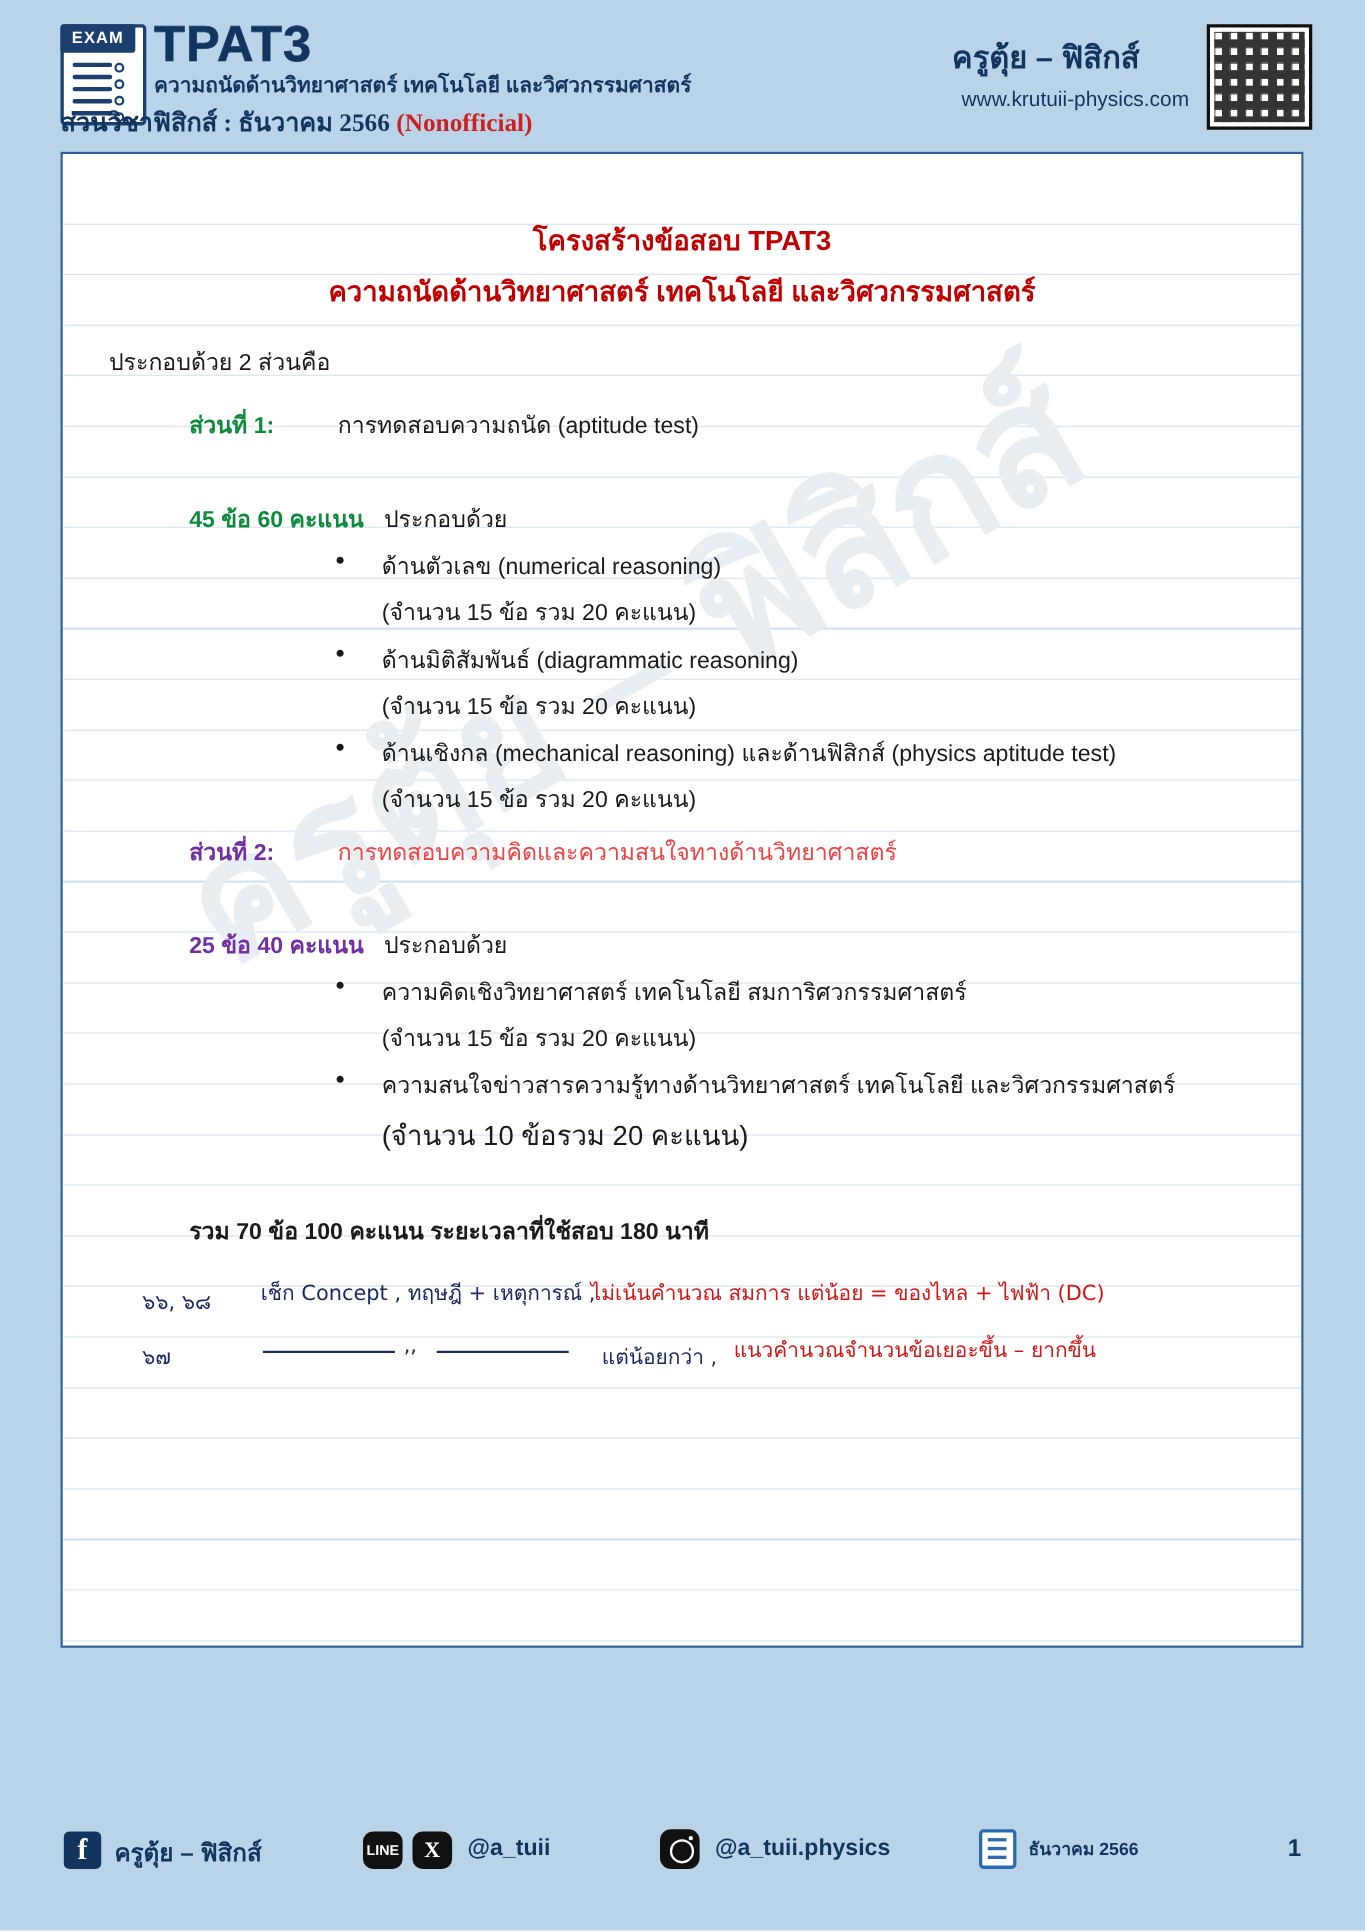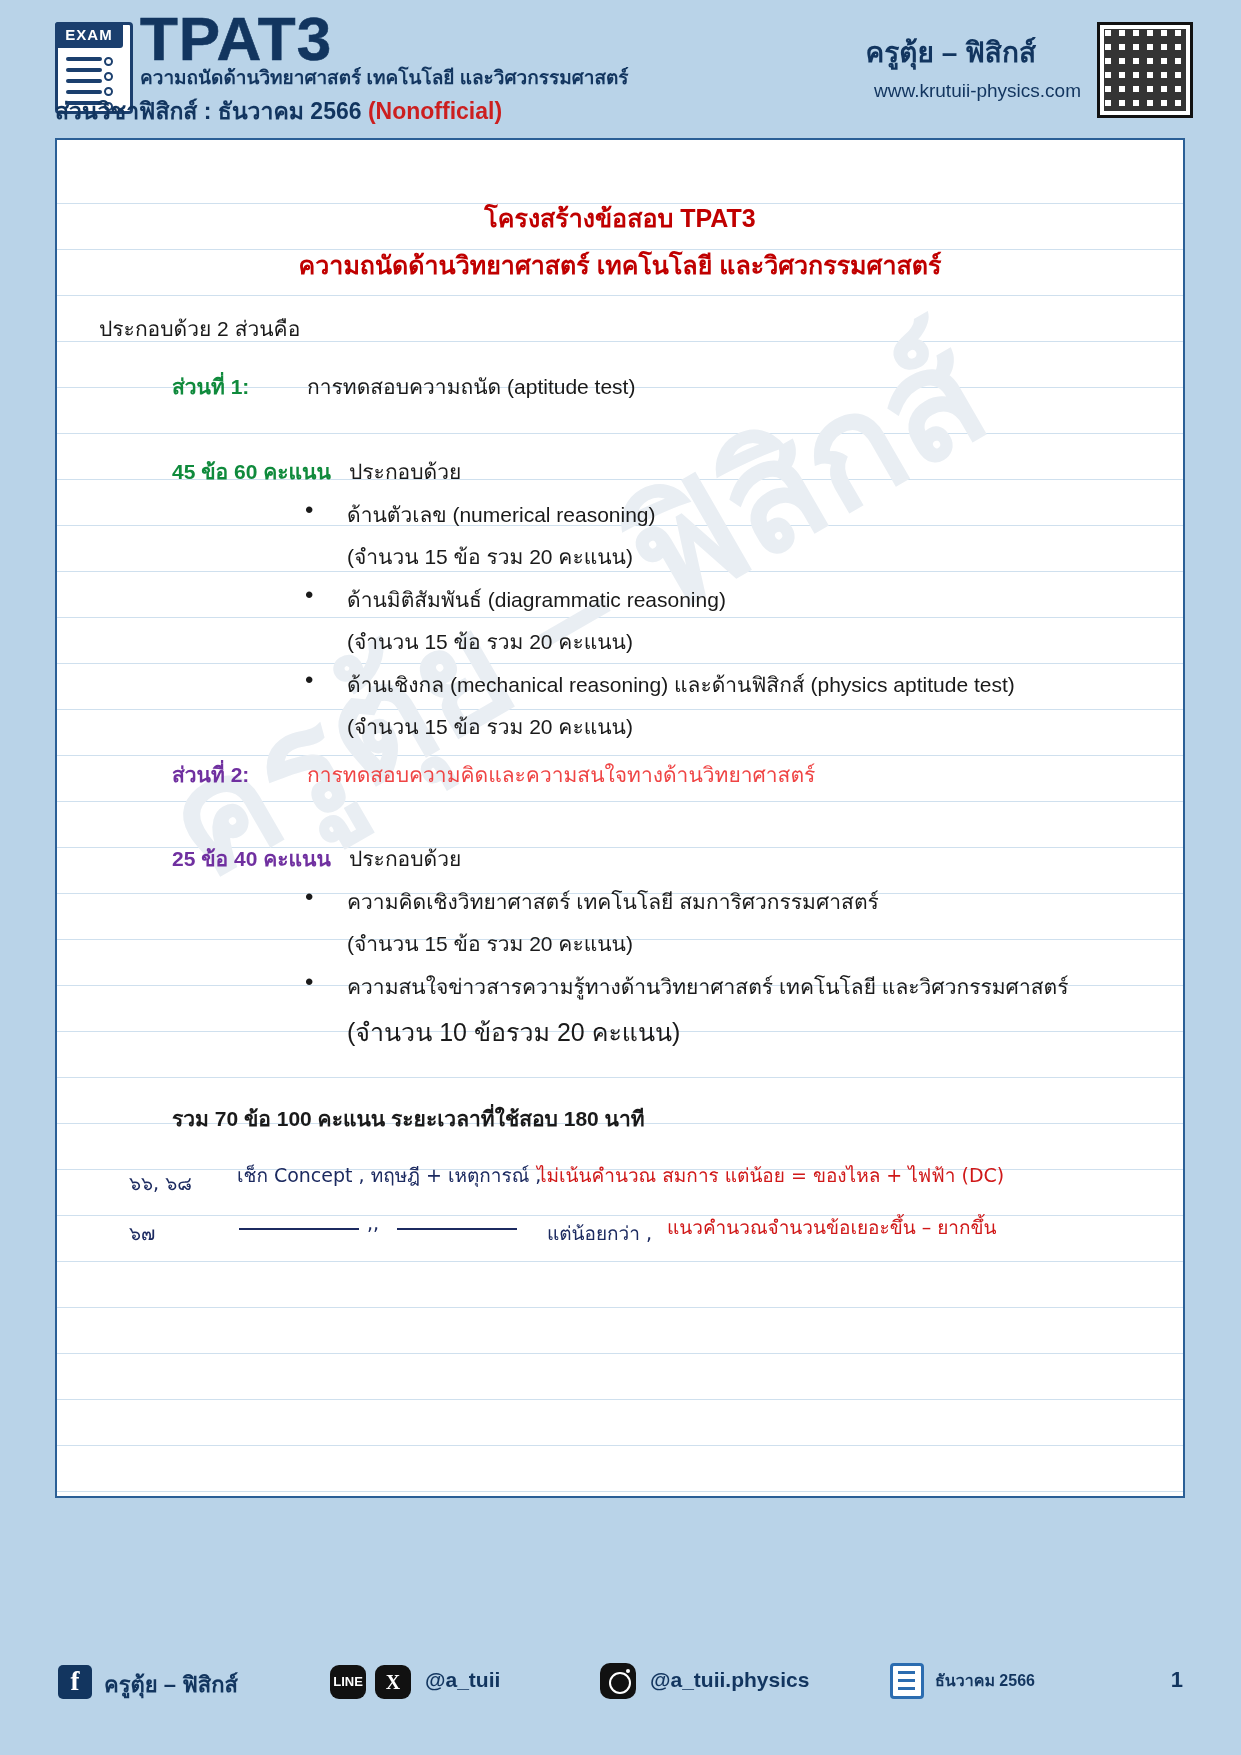--- a/index.html
+++ b/index.html
@@ -35,31 +35,31 @@
   }
   .exam-badge .dots {
     position:absolute; right:8px; top:32px; width:22px; height:52px;
   }
   .exam-badge .dots i {
     display:block; width:9px; height:9px; border:2px solid #1b3f6e;
     border-radius:50%; margin-bottom:6px; margin-left:4px;
   }
   .tpat3-title {
     position:absolute; left:140px; top:16px;
-    font-size:62px; font-weight:bold; color:#12355f;
+    font-size:46px; font-weight:bold; color:#12355f;
     letter-spacing:1px; line-height:46px;
     -webkit-text-stroke:0.6px #12355f;
   }
   .tpat3-sub {
     position:absolute; left:140px; top:62px;
     font-size:19px; font-weight:bold; color:#12355f; letter-spacing:0px;
   }
   .tpat3-sub2 {
     position:absolute; left:55px; top:93px;
-    font-size:23px; font-weight:bold; color:#12355f;
+    font-size:23px; font-weight:bold; color:#12355f;font-family:Liberation Serif, serif;
   }
   .tpat3-sub2 .nonofficial { color:#cc1f1f; }
   .brand-name {
     position:absolute; right:205px; top:30px;
     font-size:28px; font-weight:bold; color:#12355f;
   }
   .brand-url {
     position:absolute; right:160px; top:80px;
     font-size:19px; color:#12355f;
   }

